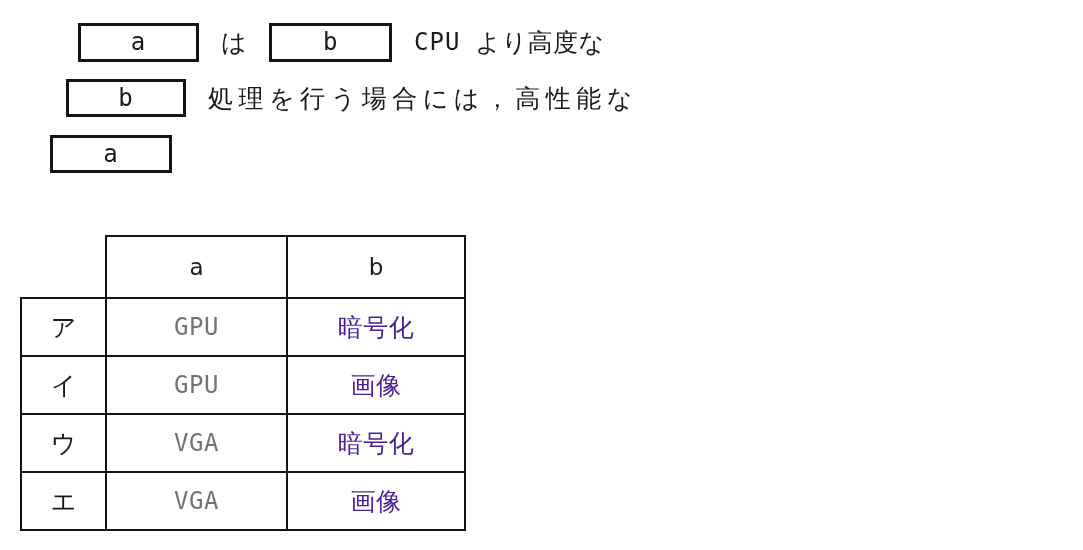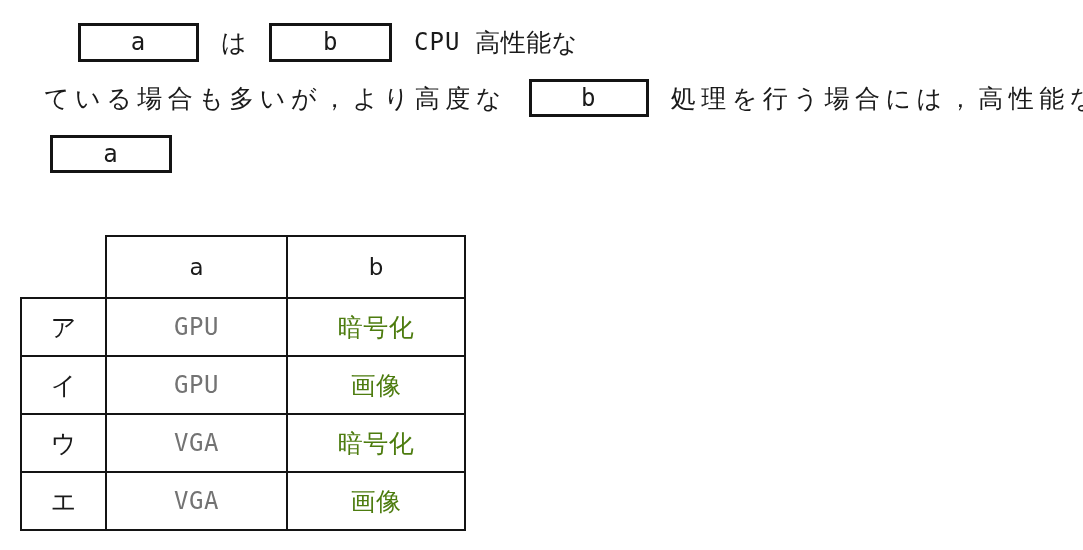--- a/index.html
+++ b/index.html
@@ -127,21 +127,21 @@
     font-family: "DejaVu Sans Mono", "Liberation Mono", monospace;
     font-size: 24px;
     letter-spacing: 0.02em;
     color: #737373;
   }
 
   .cell-jp {
     font-family: "DejaVu Sans", "Liberation Sans", sans-serif;
     font-size: 25px;
     letter-spacing: 0.02em;
-    color: #4d7c0f;
+    color: #4c1d95;
   }
 
   .cell-kana {
     font-family: "DejaVu Sans", "Liberation Sans", sans-serif;
     font-size: 25px;
     color: #1a1a1a;
   }
 </style>
 </head>
 <body>
@@ -152,25 +152,24 @@
 
     <div class="stmt-line stmt-line-1">
       <span class="blank blank-a1 latin">a</span>
       <span class="gap-lg"></span>
       <span class="jp">は</span>
       <span class="gap-lg"></span>
       <span class="blank blank-b1 latin">b</span>
       <span class="gap-lg"></span>
       <span class="latin">CPU</span>
       <span class="gap-md"></span>
-      <span class="jp">高性能な</span>
+      <span class="jp">より高度な</span>
     </div>
 
     <div class="stmt-line stmt-line-2">
-      <span class="jp jp-sp-s">ている場合も多いが，より高度な</span>
       <span class="gap-lg"></span>
       <span class="blank blank-b2 latin">b</span>
       <span class="gap-lg"></span>
       <span class="jp jp-sp-s">処理を行う場合には，高性能な</span>
     </div>
 
     <div class="stmt-line stmt-line-3">
       <span class="blank blank-a2 latin">a</span>
       <span class="gap-lg"></span>
     </div>

